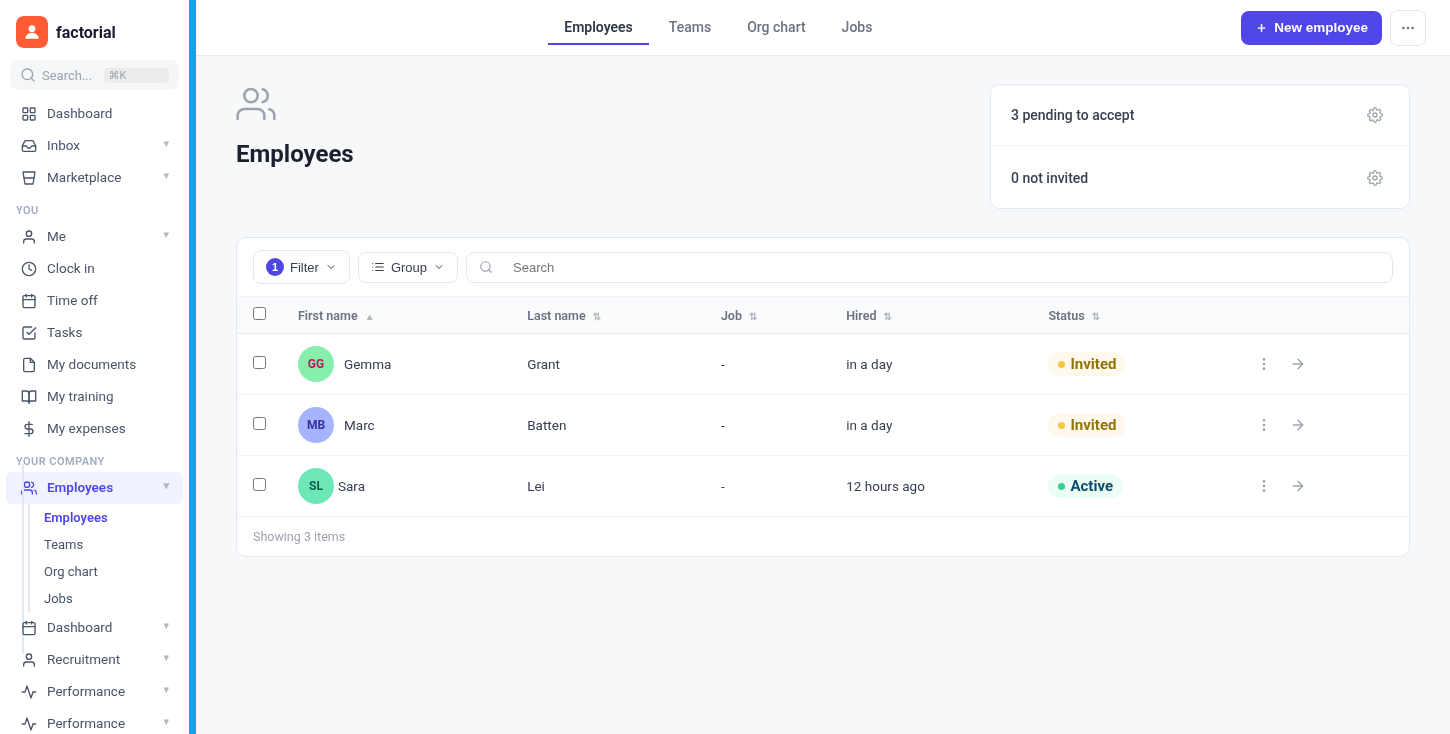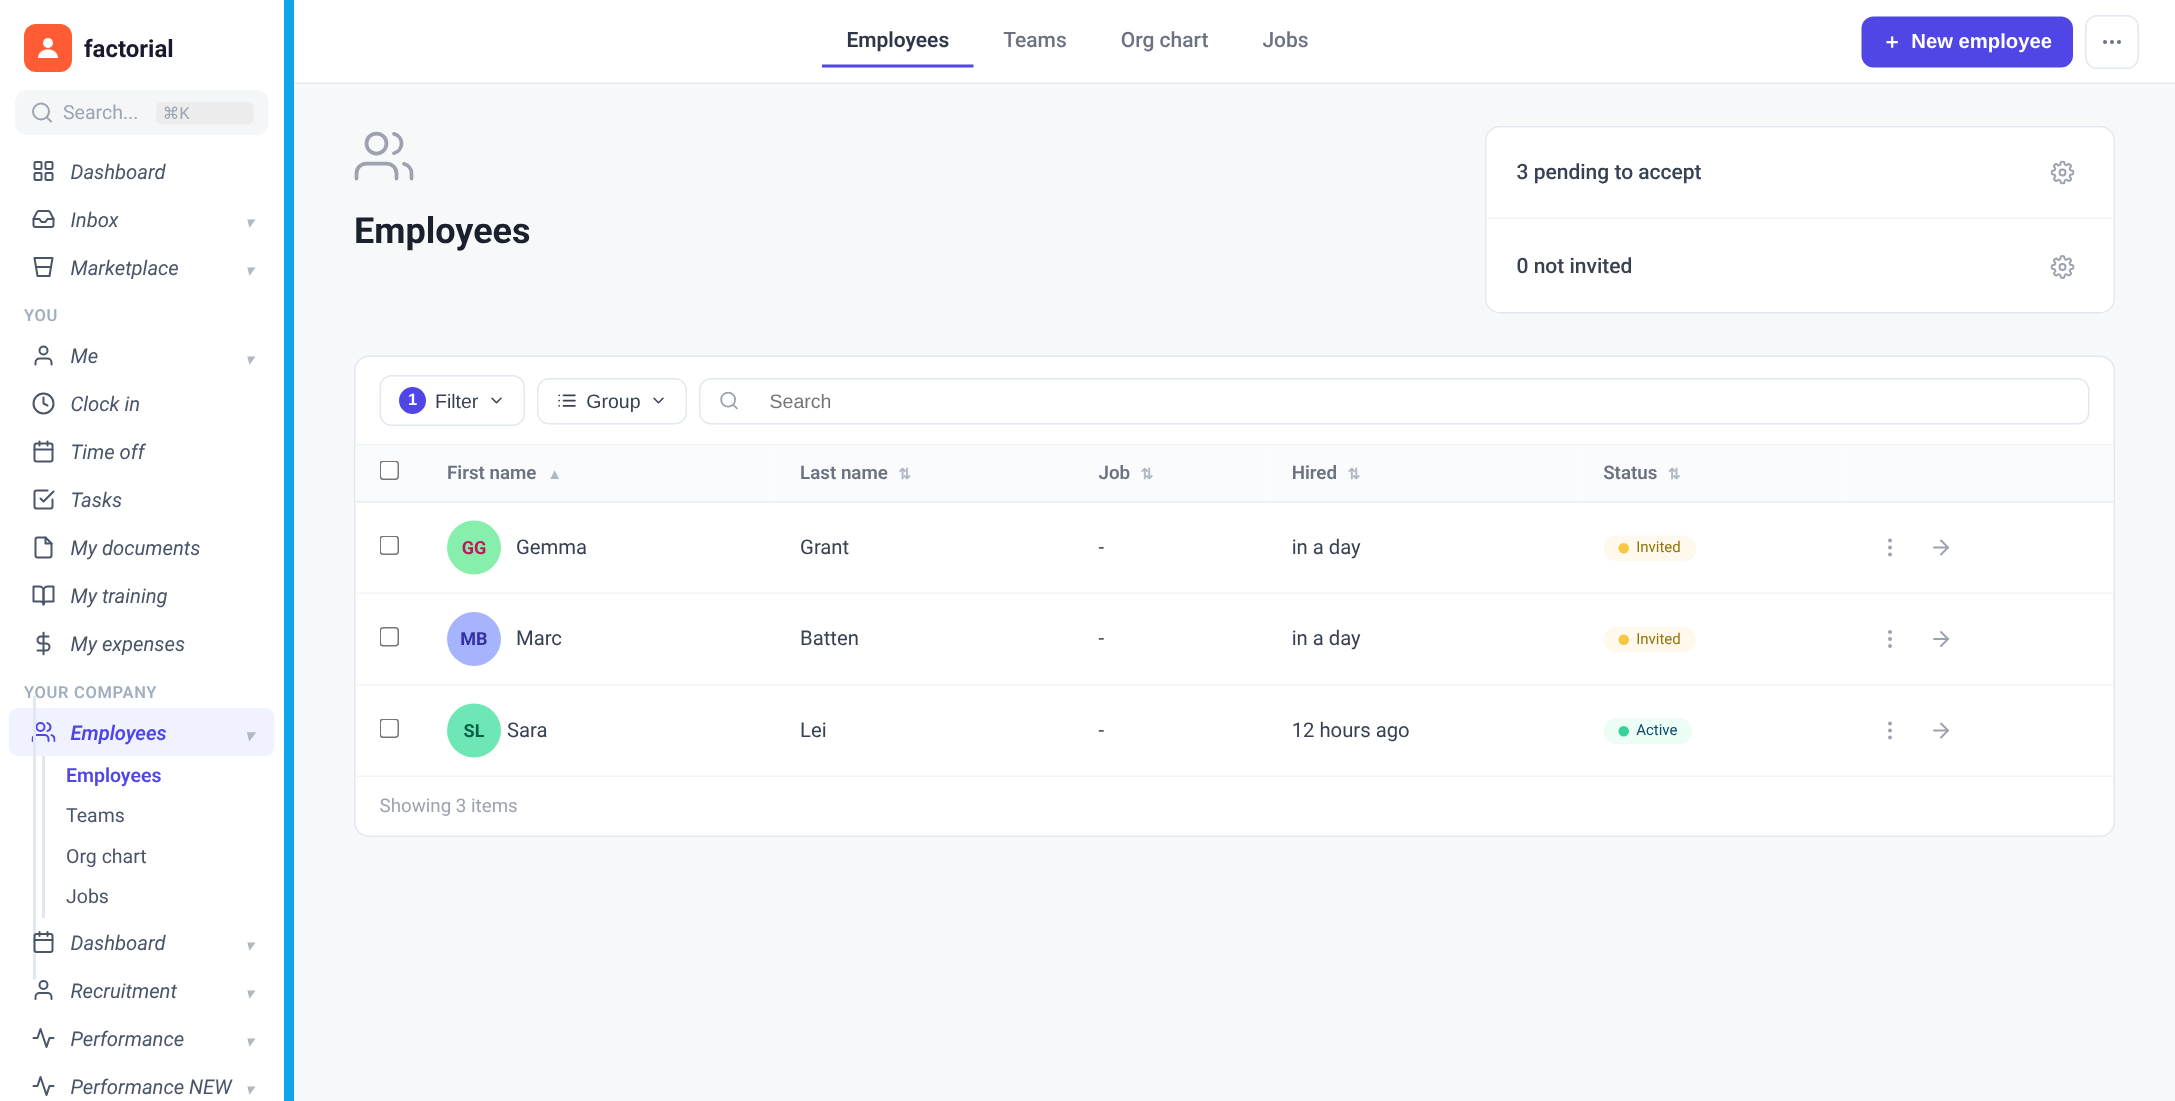--- a/index.html
+++ b/index.html
@@ -65,30 +65,29 @@
       font-size: 11px;
       font-weight: 600;
       color: #a0aec0;
       padding: 10px 16px 4px 16px;
       letter-spacing: 0.04em;
       text-transform: uppercase;
     }
 
     .sidebar-item {
       display: flex;
-      align-items: flex-end;
+      align-items: flex-start;
       padding: 7px 14px;
       gap: 9px;
       cursor: pointer;
       color: #4a5568;
       font-size: 13.5px;
       border-radius: 6px;
       margin: 0 6px;
       position: relative;
-      font-style: italic;
     }
     .sidebar-item.active { background: #f0f2ff; color: #4f46e5; font-weight: 600; }
     .sidebar-item .icon { width: 18px; height: 18px; display: flex; align-items: center; justify-content: center; color: inherit; flex-shrink: 0; }
     .sidebar-item .chevron { margin-left: auto; color: #b0b8c1; font-size: 11px; }
 
     .sidebar-sub-item {
       display: flex;
       align-items: center;
       padding: 6px 14px 6px 38px;
       gap: 8px;
@@ -345,22 +344,22 @@
       color: #fff;
       flex-shrink: 0;
     }
 
     .status-badge {
       display: inline-flex;
       align-items: center;
       gap: 5px;
       padding: 3px 10px;
       border-radius: 20px;
-      font-size: 10px;
-      font-weight: 400;
+      font-size: 15px;
+      font-weight: 700;
     }
     .status-badge::before {
       content: '';
       width: 7px;
       height: 7px;
       border-radius: 50%;
     }
     .status-invited { background: #fef9ec; color: #92740a; }
     .status-invited::before { background: #f6c740; }
     .status-active { background: #ecfdf5; color: #0c4a6e; }

